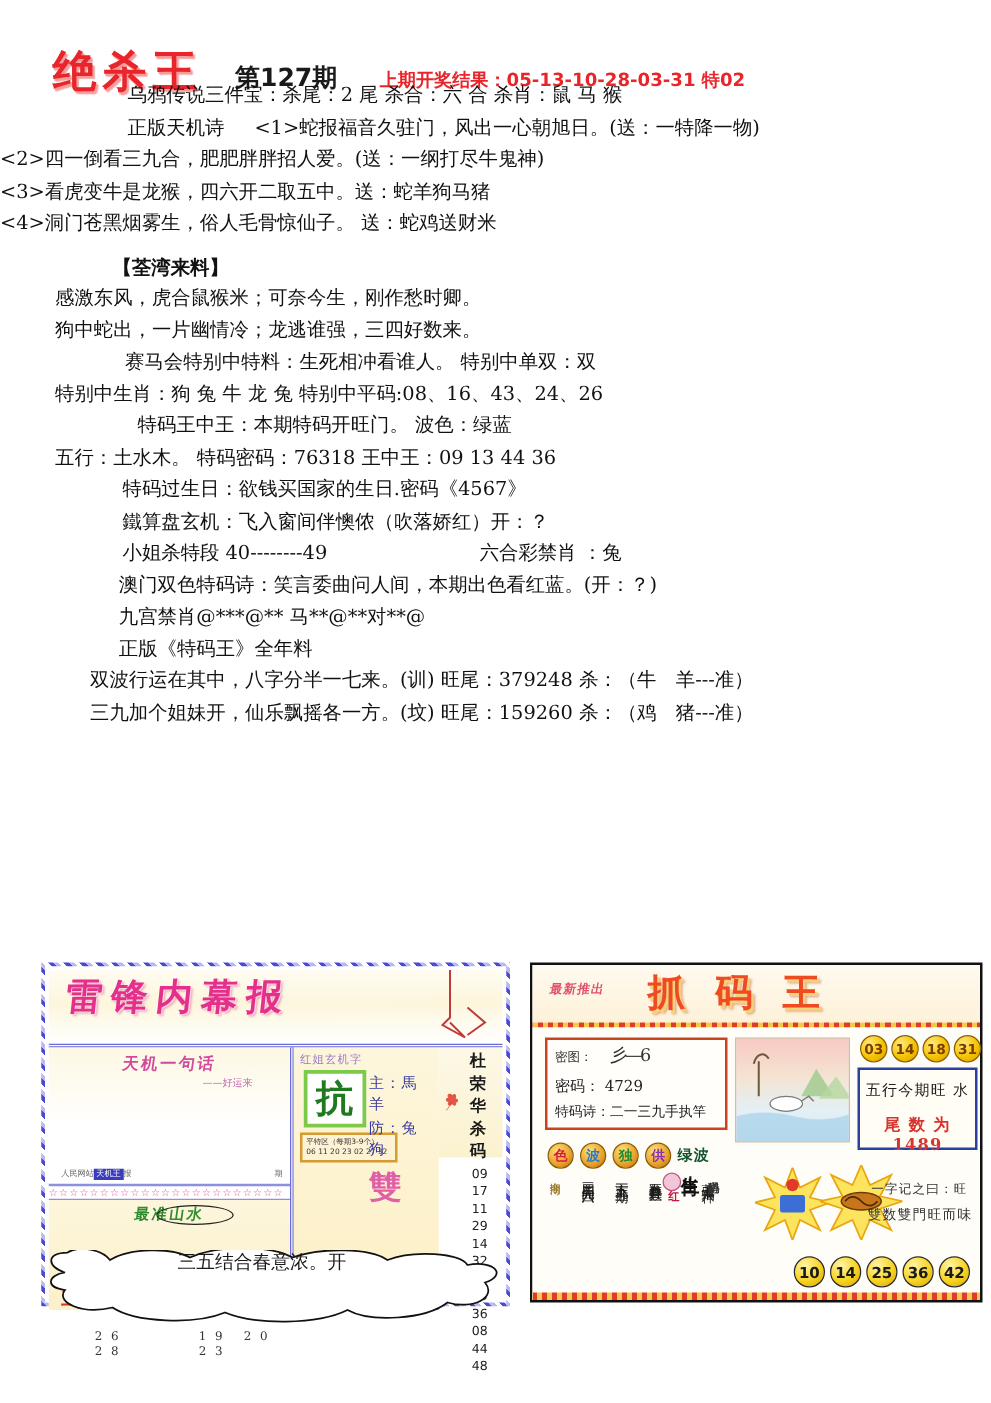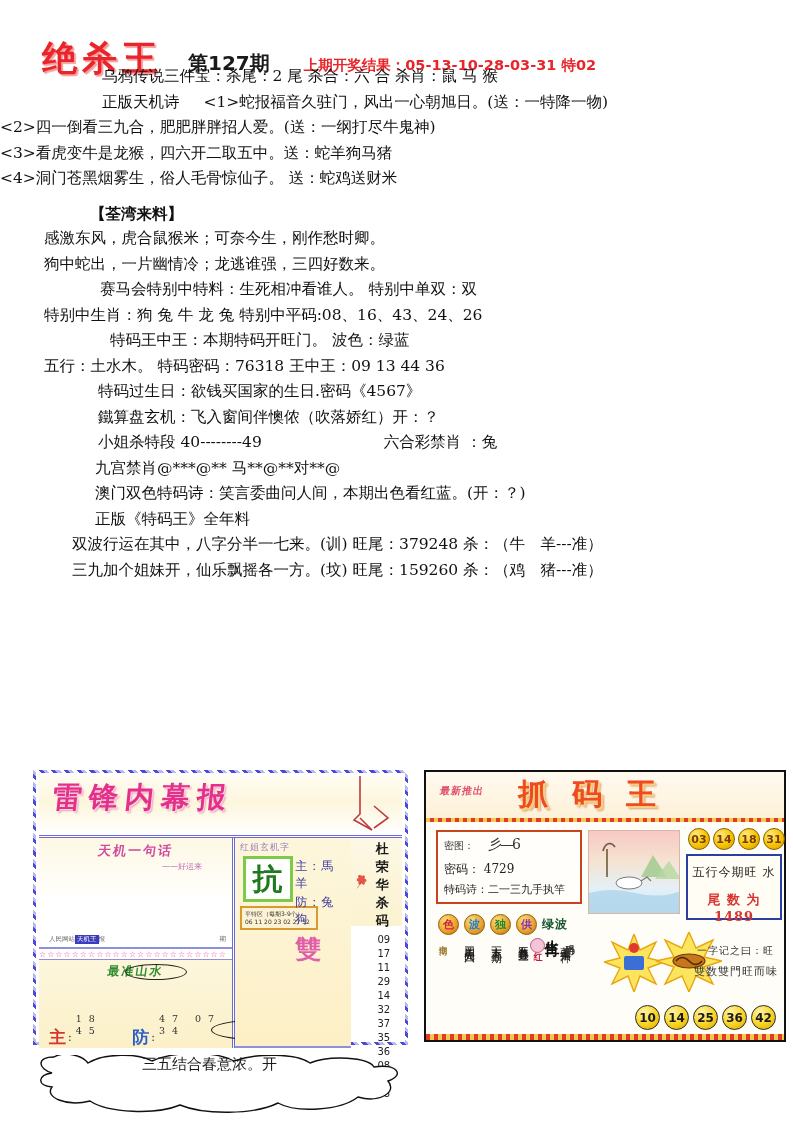--- a/index.html
+++ b/index.html
@@ -330,21 +330,21 @@
     color:#1a1a1a; font-size:12px; font-weight:bold;
     display:flex; align-items:center; justify-content:center;
     font-family:"DejaVu Sans","Liberation Sans",sans-serif;
   }
   .pr-footbar {
     position:absolute; left:0; bottom:0; width:100%; height:6px;
     background: repeating-linear-gradient(90deg,#e03a2a 0 4px,#f7c94b 4px 8px);
   }
 
   
-  .cloud-wrap { position:absolute; left:34px; top:1055px; width:380px; height:62px; }
+  .cloud-wrap { position:absolute; left:34px; top:1000px; width:380px; height:62px; }
   .cloud-text {
     position:absolute; left:108px; top:0px;
     font-family:"DejaVu Serif","Liberation Serif",serif;
     font-size: 15px; color:#1a1a1a; white-space:nowrap;
   }
 </style>
 </head>
 <body>
 
 <div class="header">
@@ -372,22 +372,22 @@
   <div class="ln i-44">特别中生肖：狗 兔 牛 龙 兔 特别中平码:08、16、43、24、26</div>
   <div class="ln i-110">特码王中王：本期特码开旺门。 波色：绿蓝</div>
   <div class="ln i-44">五行：土水木。 特码密码：76318 王中王：09 13 44 36</div>
   <div class="ln i-98">特码过生日：欲钱买国家的生日.密码《4567》</div>
   <div class="ln i-98">鐵算盘玄机：飞入窗间伴懊侬（吹落娇红）开：？</div>
 
   <div class="ln i-98">
     <span>小姐杀特段 40--------49</span><span style="display:inline-block;width:122px;"></span><span>六合彩禁肖 ：兔</span>
   </div>
 
+  <div class="ln i-95">澳门双色特码诗：笑言委曲问人间，本期出色看红蓝。(开：？)</div>
   <div class="ln i-95">九宫禁肖@***@** 马**@**对**@</div>
-  <div class="ln i-95">澳门双色特码诗：笑言委曲问人间，本期出色看红蓝。(开：？)</div>
   <div class="ln i-95">正版《特码王》全年料</div>
   <div class="ln i-72">双波行运在其中，八字分半一七来。(训) 旺尾：379248 杀：（牛　羊---准）</div>
   <div class="ln i-72">三九加个姐妹开，仙乐飘摇各一方。(坟) 旺尾：159260 杀：（鸡　猪---准）</div>
 </div>
 
 <div class="cards">
 
   <div class="poster-left">
     <div class="pl-inner">
 

